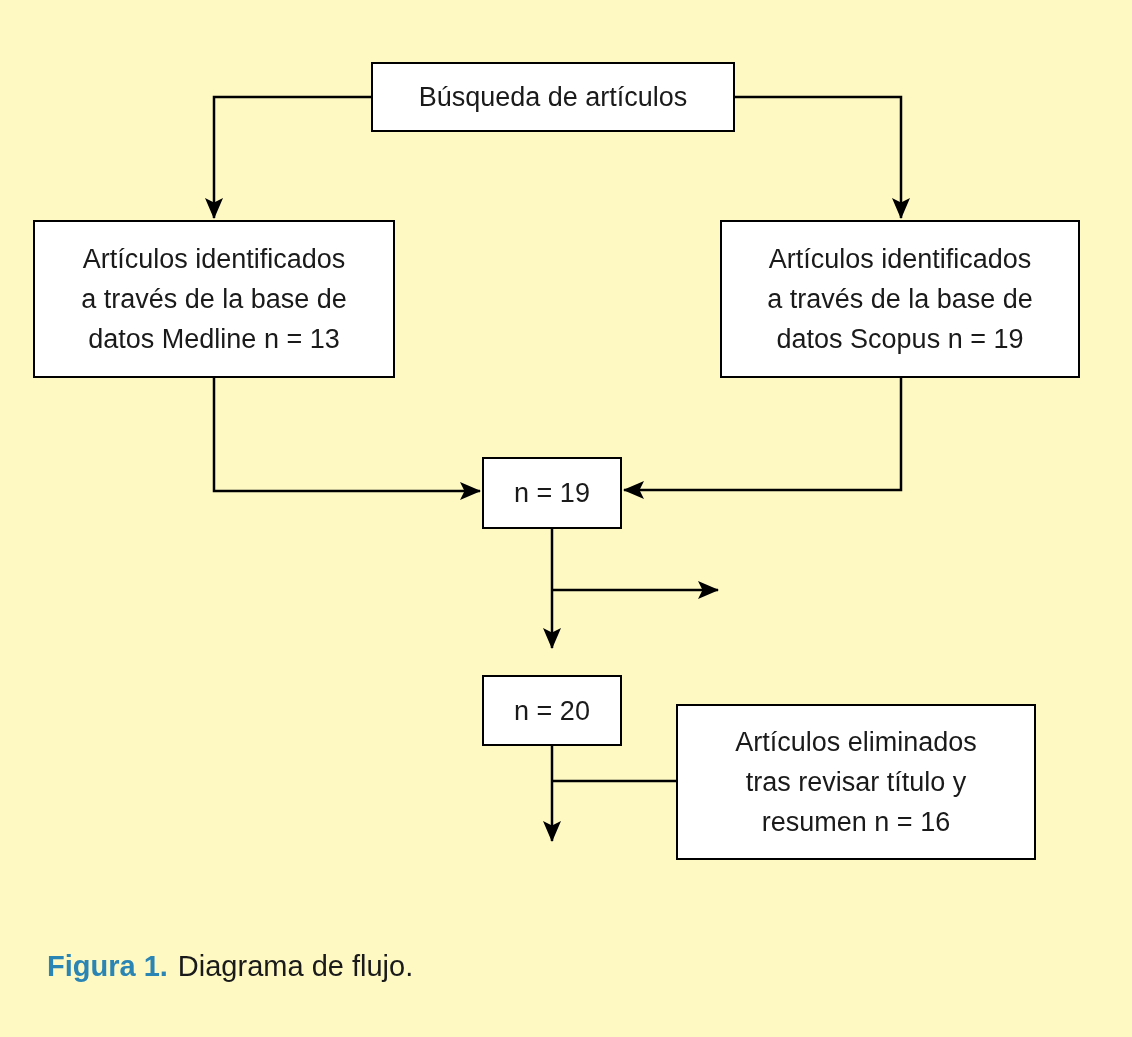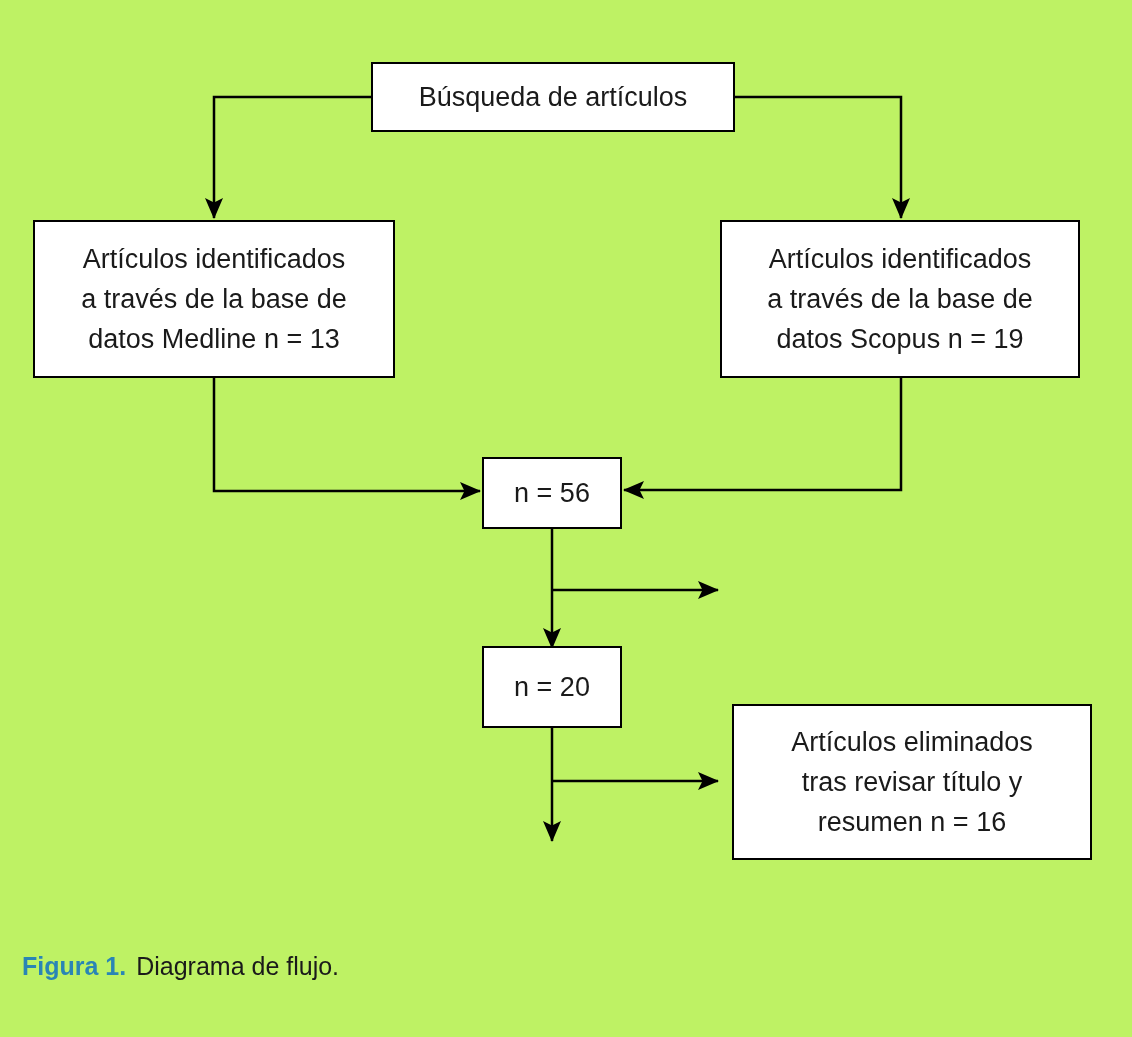--- a/index.html
+++ b/index.html
@@ -4,21 +4,21 @@
 <style>
   html, body {
     margin: 0;
     padding: 0;
     background: #ffffff;
   }
   .stage {
     position: relative;
     width: 1132px;
     height: 1037px;
-    background: #bef264;
+    background: #fef9c3;
     font-family: "Liberation Sans", "DejaVu Sans", sans-serif;
     overflow: hidden;
   }
   .connectors {
     position: absolute;
     left: 0;
     top: 0;
     width: 1132px;
     height: 1037px;
   }
@@ -34,28 +34,28 @@
     white-space: pre-line;
     font-size: 27px;
     line-height: 40px;
     color: #1a1a1a;
   }
   .node-busqueda   { left: 371px; top: 62px;  width: 364px; height: 70px;  }
   .node-medline    { left: 33px;  top: 220px; width: 362px; height: 158px; }
   .node-scopus     { left: 720px; top: 220px; width: 360px; height: 158px; }
   .node-n32        { left: 482px; top: 457px; width: 140px; height: 72px;  }
   .node-duplicados { left: 720px; top: 533px; width: 360px; height: 114px; }
-  .node-n20        { left: 482px; top: 646px; width: 140px; height: 82px;  }
-  .node-eliminados { left: 732px; top: 704px; width: 360px; height: 156px; text-align: center; }
+  .node-n20        { left: 482px; top: 675px; width: 140px; height: 71px;  }
+  .node-eliminados { left: 676px; top: 704px; width: 360px; height: 156px; text-align: center; }
   .node-n4         { left: 481px; top: 843px; width: 141px; height: 71px;  }
   .caption {
     position: absolute;
-    left: 22px;
+    left: 47px;
     top: 948px;
-    font-size: 25px;
+    font-size: 29px;
     line-height: 36px;
     color: #1a1a1a;
     text-align: center;
   }
   .caption-label {
     font-weight: bold;
     color: #2a85b5;
     margin-right: 10px;
   }
 </style>
@@ -85,21 +85,21 @@
   <div class="node node-busqueda">Búsqueda de artículos</div>
 
   <div class="node node-medline">Artículos identificados
 a través de la base de
 datos Medline n = 13</div>
 
   <div class="node node-scopus">Artículos identificados
 a través de la base de
 datos Scopus n = 19</div>
 
-  <div class="node node-n32">n = 56</div>
+  <div class="node node-n32">n = 19</div>
 
 
   <div class="node node-n20">n = 20</div>
 
   <div class="node node-eliminados">Artículos eliminados
 tras revisar título y
 resumen n = 16</div>
 
 
   <div class="caption">

